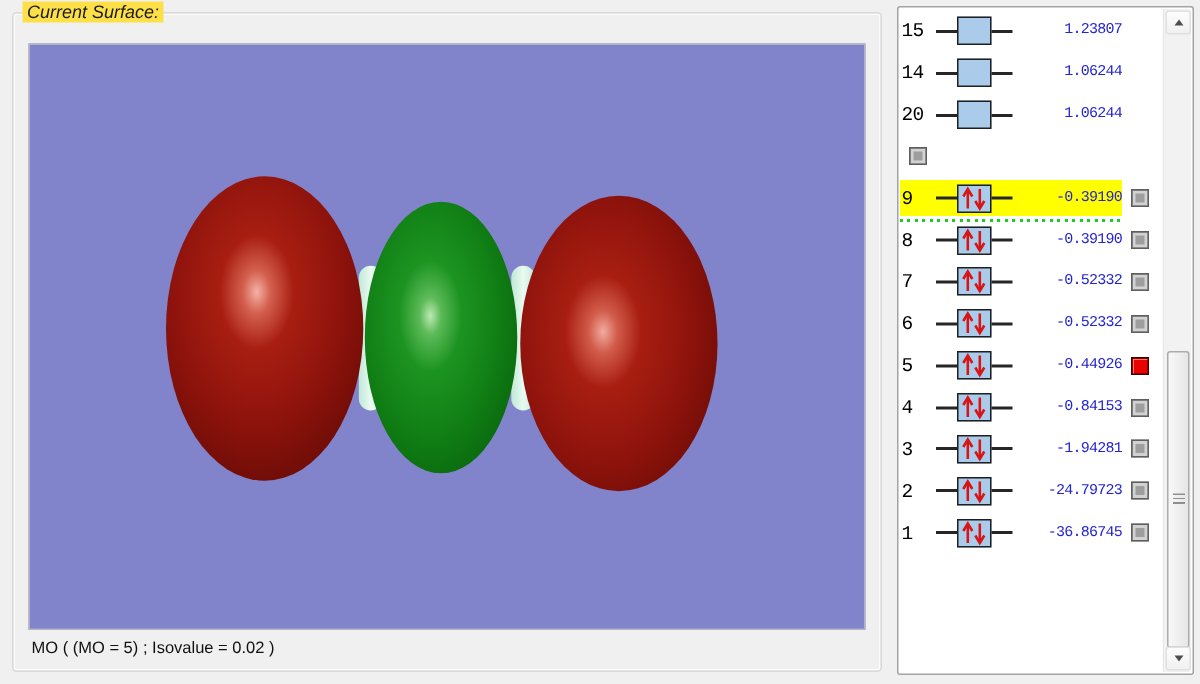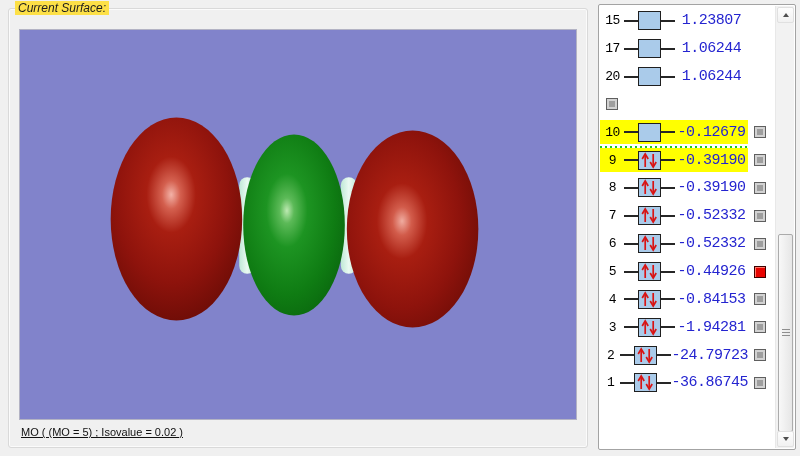--- a/index.html
+++ b/index.html
@@ -15,47 +15,47 @@
   .groupbox-title {
     position:absolute; left:6px; top:-8px; padding:0 3px;
     background:#fde047; font-size:12px; color:#1c1c1c; white-space:nowrap;font-style:italic;
   }
   .viewport {
     position:absolute; left:10px; top:20px; width:558px; height:391px;
     background:#8183cb; border:1px solid #b3b3c4;
   }
   .viewport svg { display:block; width:100%; height:100%; }
   .surface-caption {
-    position:absolute; left:12px; top:417px; font-size:11px; color:#111; white-space:nowrap;text-decoration:underline;
+    position:absolute; left:12px; top:417px; font-size:11px; color:#111; white-space:nowrap;
   }
 
   
   .mo-panel {
     position:absolute; left:598px; top:4px; width:198px; height:446px;
     background:#ffffff; border:1px solid #a3a3a3; border-radius:2px;
   }
   .mo-rows { position:absolute; left:1px; top:2px; width:170px; }
   .mo-row { display:flex; align-items:center; height:27.85px; }
   .row-main {
     display:flex; align-items:center; width:148px; height:24px; padding-left:1px;
   }
   .row-main.highlighted { background:#ffff00; }
   .mo-num {
-    width:23px; text-align:center; font-family:"Liberation Mono", monospace;
+    width:23px; text-align:left; font-family:"Liberation Mono", monospace;
     font-size:13px; color:#000; letter-spacing:-0.5px;
   }
   .conn { width:14px; height:2px; background:#262626; flex:none; }
   .occ-box {
     width:23px; height:19px; flex:none; background:#aacbea; border:1px solid #1f1f1f;
     display:flex; align-items:center; justify-content:center;
   }
   .occ-box svg { display:block; }
   .mo-energy {
-    flex:1; text-align:center; font-family:"Liberation Mono", monospace;
-    font-size:15px; color:#2424d0; letter-spacing:-0.5px; white-space:nowrap;
+    flex:1; text-align:right; font-family:"Liberation Mono", monospace;
+    font-size:10px; color:#2424d0; letter-spacing:-0.5px; white-space:nowrap;
   }
   .cb {
     width:12px; height:12px; margin-left:6px; flex:none;
     border:1px solid #5f5f5f; background:#9e9e9e;
     box-shadow:inset 0 0 0 2px #d2d2d2;
   }
   .cb.selected {
     border-color:#3c0000; background:#e80300;
     box-shadow:inset 1px 1px 0 #ff7a6a;
   }
@@ -144,21 +144,21 @@
       <div class="occ-box">
         
       </div>
       <div class="conn"></div>
       <div class="mo-energy">1.23807</div>
     </div>
     <div class="cb" style="visibility: hidden;"></div>
   </div>
       <div class="mo-row">
     <div class="row-main">
-      <div class="mo-num">17</div>
+      <div class="mo-num">14</div>
       <div class="conn"></div>
       <div class="occ-box">
         
       </div>
       <div class="conn"></div>
       <div class="mo-energy">1.06244</div>
     </div>
     <div class="cb" style="visibility: hidden;"></div>
   </div>
       <div class="mo-row">
@@ -167,32 +167,20 @@
       <div class="conn"></div>
       <div class="occ-box">
         
       </div>
       <div class="conn"></div>
       <div class="mo-energy">1.06244</div>
     </div>
     <div class="cb" style="visibility: hidden;"></div>
   </div>
       <div class="mo-row">
-    <div class="cb"></div>
-  </div>
-      <div class="mo-row">
-    <div class="row-main highlighted">
-      <div class="mo-num">10</div>
-      <div class="conn"></div>
-      <div class="occ-box">
-        
-      </div>
-      <div class="conn"></div>
-      <div class="mo-energy">-0.12679</div>
-    </div>
     <div class="cb"></div>
   </div>
       <div class="mo-row">
     <div class="row-main highlighted">
       <div class="mo-num">9</div>
       <div class="conn"></div>
       <div class="occ-box">
         <svg class="arrows" width="21" height="17" viewBox="0 0 21 17">
           <g fill="none" stroke="#d81414" stroke-width="1.7">
             <path d="M6.2 15 V3"></path>

